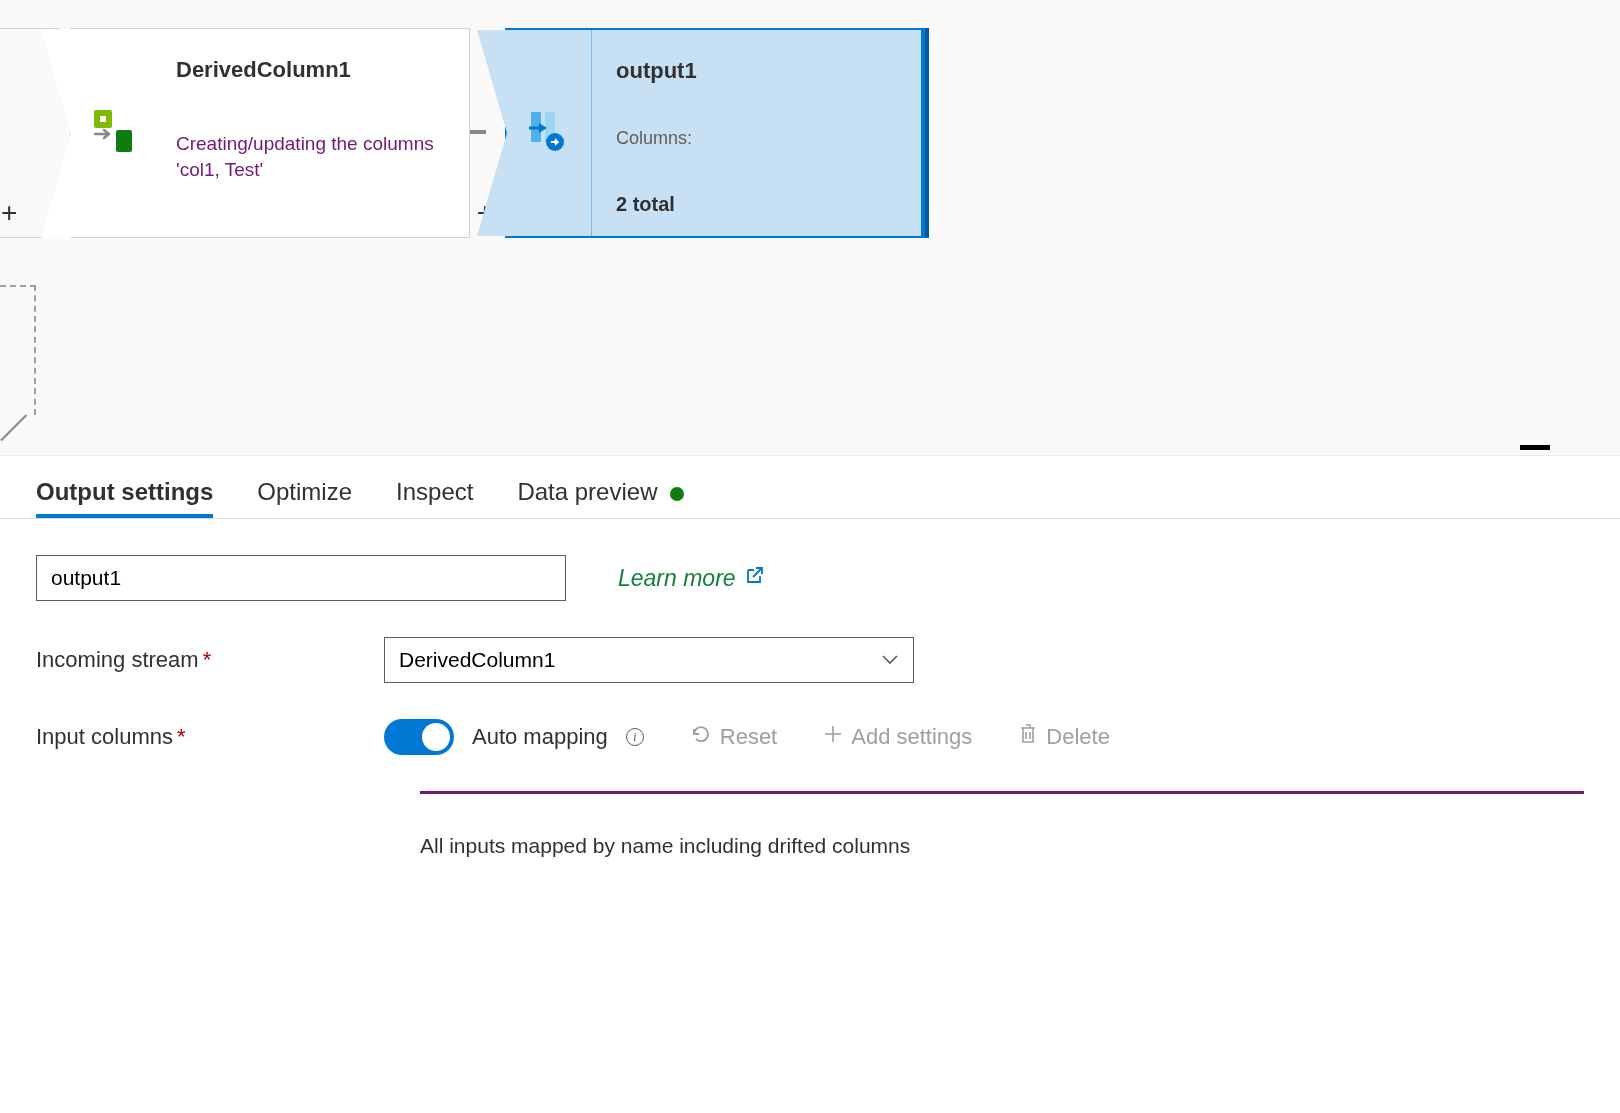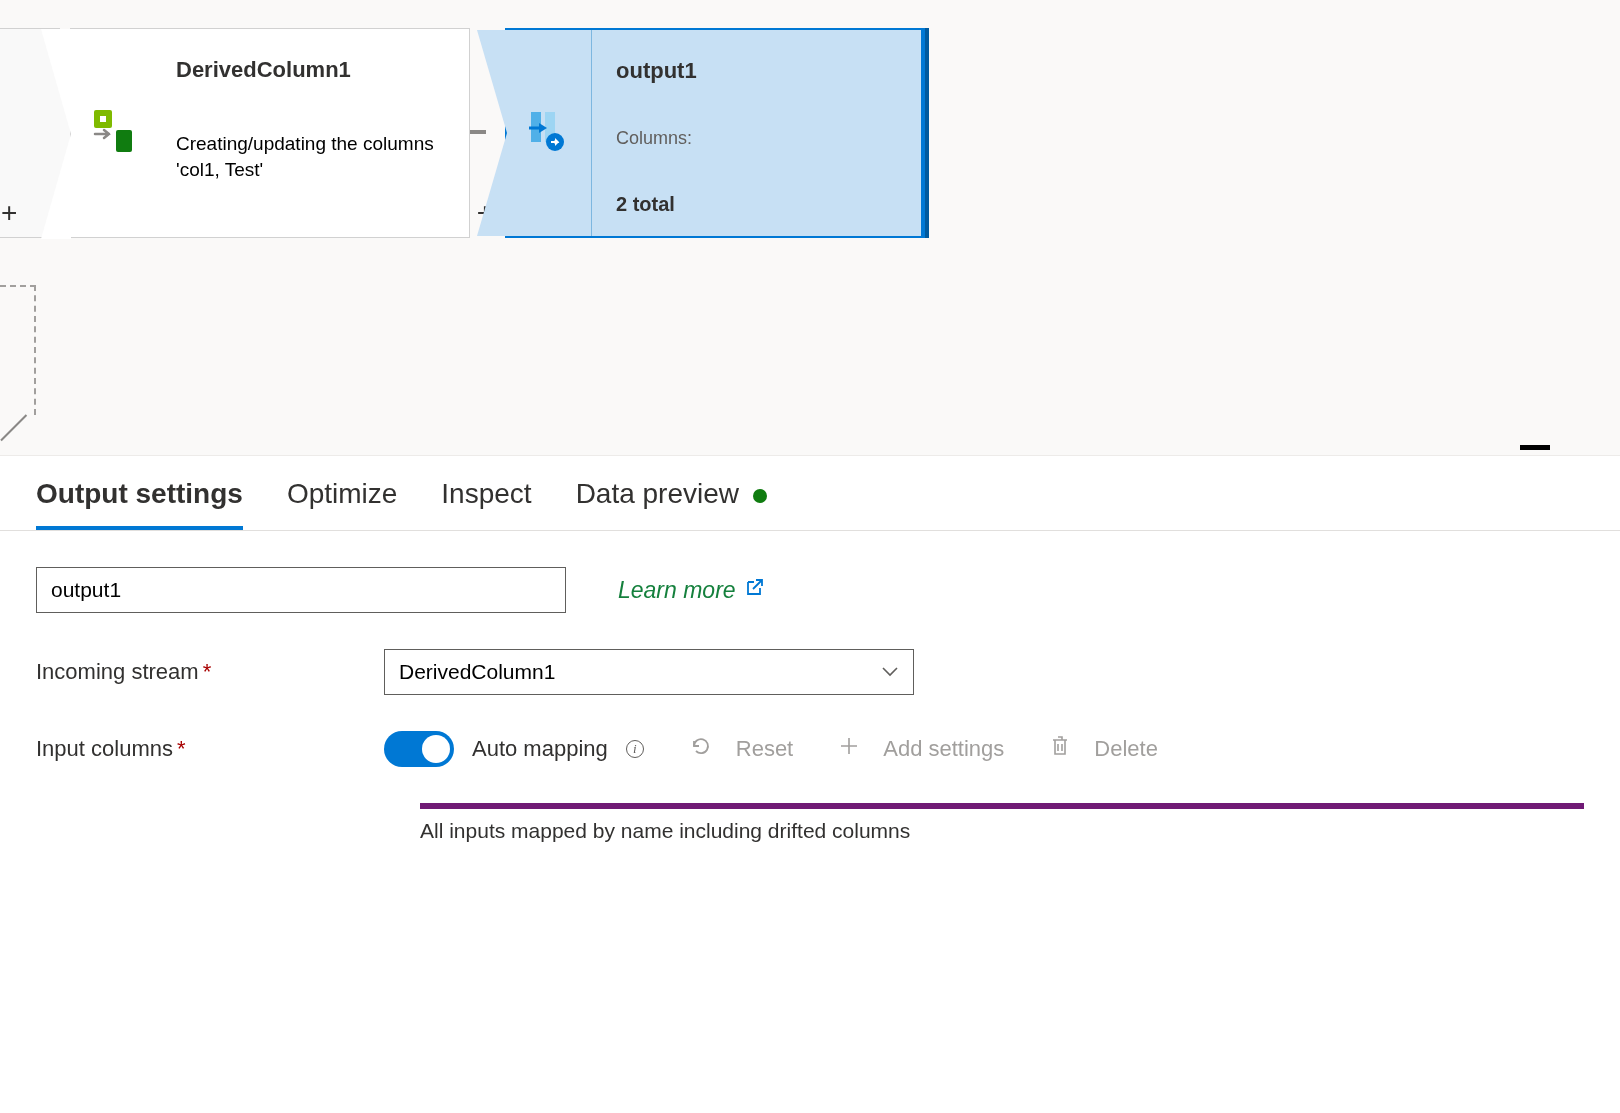--- a/index.html
+++ b/index.html
@@ -112,21 +112,21 @@
       padding: 28px 20px;
       background: #fff;
     }
     .node-title {
       font-size: 22px;
       font-weight: 600;
       margin-bottom: 48px;
     }
     .node-desc {
       font-size: 19px;
-      color: #000000;
+      color: #701a75;
       line-height: 1.35;
     }
 
     
     .node-output {
       left: 505px;
       top: 28px;
       width: 420px;
       height: 210px;
       display: flex;
@@ -240,22 +240,22 @@
 
     
     .tabs {
       display: flex;
       gap: 44px;
       padding: 22px 36px 0;
       border-bottom: 1px solid #e1dfdd;
       align-items: center;
     }
     .tab {
-      font-size: 28px;
-      padding-bottom: 16px;
+      font-size: 24px;
+      padding-bottom: 8px;
       color: #323130;
       cursor: pointer;
       border-bottom: 4px solid transparent;
       text-align: right;
     }
     .tab.active {
       font-weight: 600;
       border-bottom-color: #0078d4;
     }
     .status-dot {
@@ -346,30 +346,30 @@
       display: inline-flex;
       align-items: center; justify-content: center;
       font-size: 13px;
       color: #605e5c;
       font-style: italic;
       font-family: Georgia, serif;
     }
     .action-btn {
       display: inline-flex;
       align-items: center;
-      gap: 24px;
+      gap: 8px;
       font-size: 22px;
       color: #a19f9d;
       margin-left: 28px;
       cursor: pointer;
     }
     .mapping-bar {
       margin-left: 384px;
-      border-top: 6px solid #701a75;
-      padding-top: 10px;
+      border-top: 3px solid #701a75;
+      padding-top: 40px;
       font-size: 21px;
       color: #323130;
     }
   </style>
 </head>
 <body>
 
 <div class="canvas-area">
   <div class="connector connector1"></div>
   <div class="connector connector2"></div>

